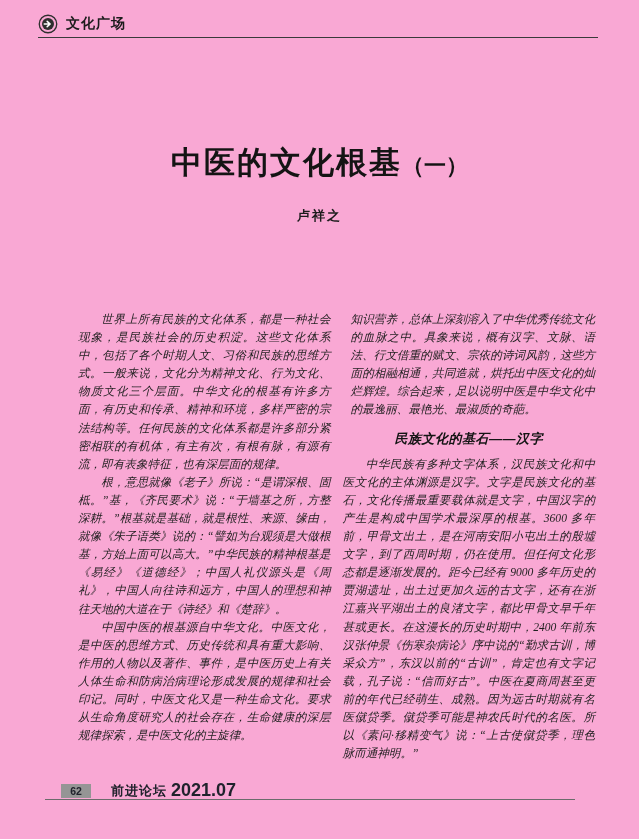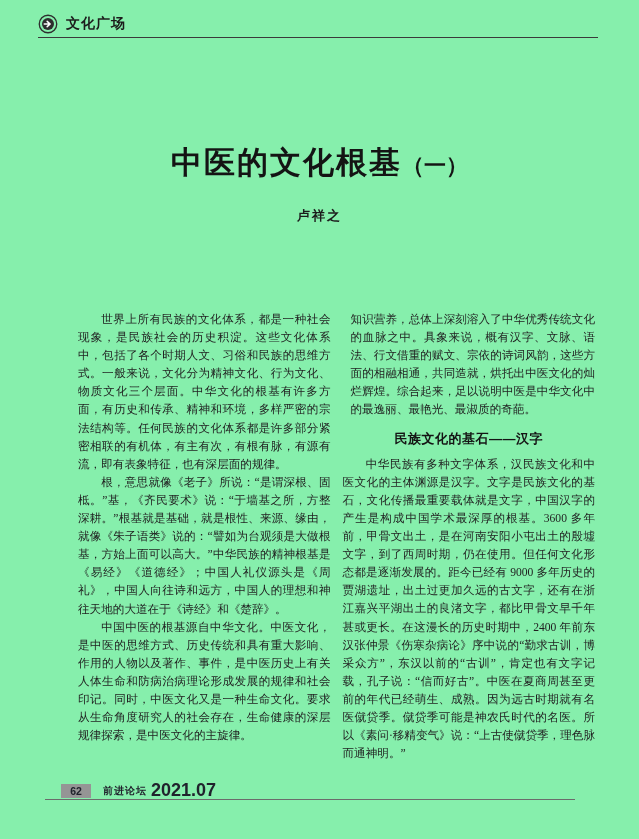--- a/index.html
+++ b/index.html
@@ -6,21 +6,21 @@
     margin: 0;
     padding: 0;
     background: #e8e8e8;
     font-family: "Liberation Serif", serif;
   }
   .page {
     position: relative;
     width: 639px;
     height: 839px;
     margin: 0 auto;
-    background: #86efac;
+    background: #f9a8d4;
     color: #1c1c1c;
     overflow: hidden;
   }
 
   
   .page-header {
     position: absolute;
     top: 10px;
     left: 38px;
     right: 41px;
@@ -73,20 +73,21 @@
   }
 
   
   .columns {
     position: absolute;
     top: 311px;
     left: 78px;
     right: 44px;
     display: flex;
     gap: 12px;
+    font-style: italic;
   }
   .col {
     flex: 1 1 0;
     font-size: 11.6px;
     line-height: 18.1px;
     text-align: justify;
     color: #1f1f1f;
   }
   .col p {
     margin: 0;
@@ -125,22 +126,22 @@
     justify-content: center;
     min-width: 30px;
     height: 14px;
     margin-left: 16px;
     background: #959595;
     color: #20222c;
     font-size: 10.5px;
     font-weight: bold;
   }
   .journal-name {
-    margin-left: 12px;
-    font-size: 10px;
+    margin-left: 20px;
+    font-size: 13px;
     font-weight: bold;
     color: #20222c;
     letter-spacing: 1px;
   }
   .journal-issue {
     margin-left: 4px;
     font-size: 18px;
     font-weight: bold;
     color: #20222c;
   }

